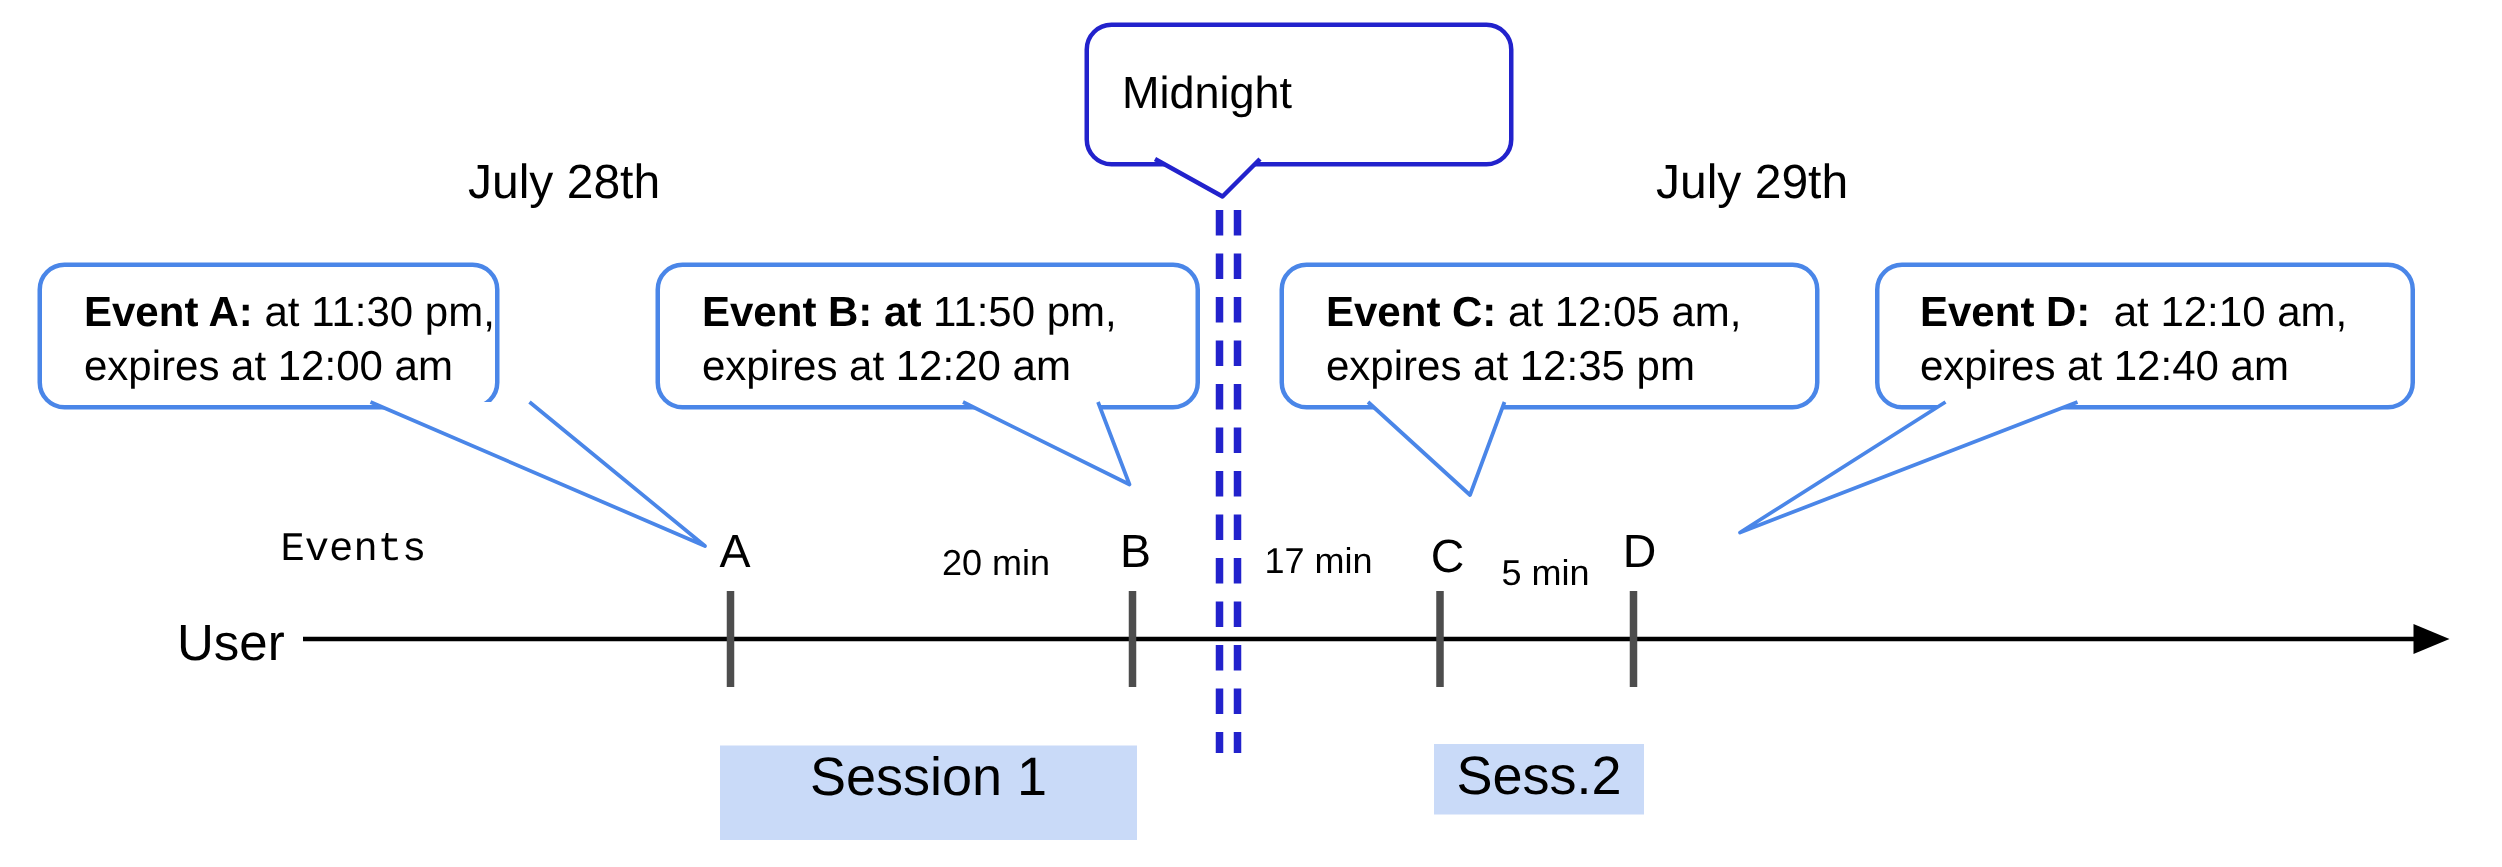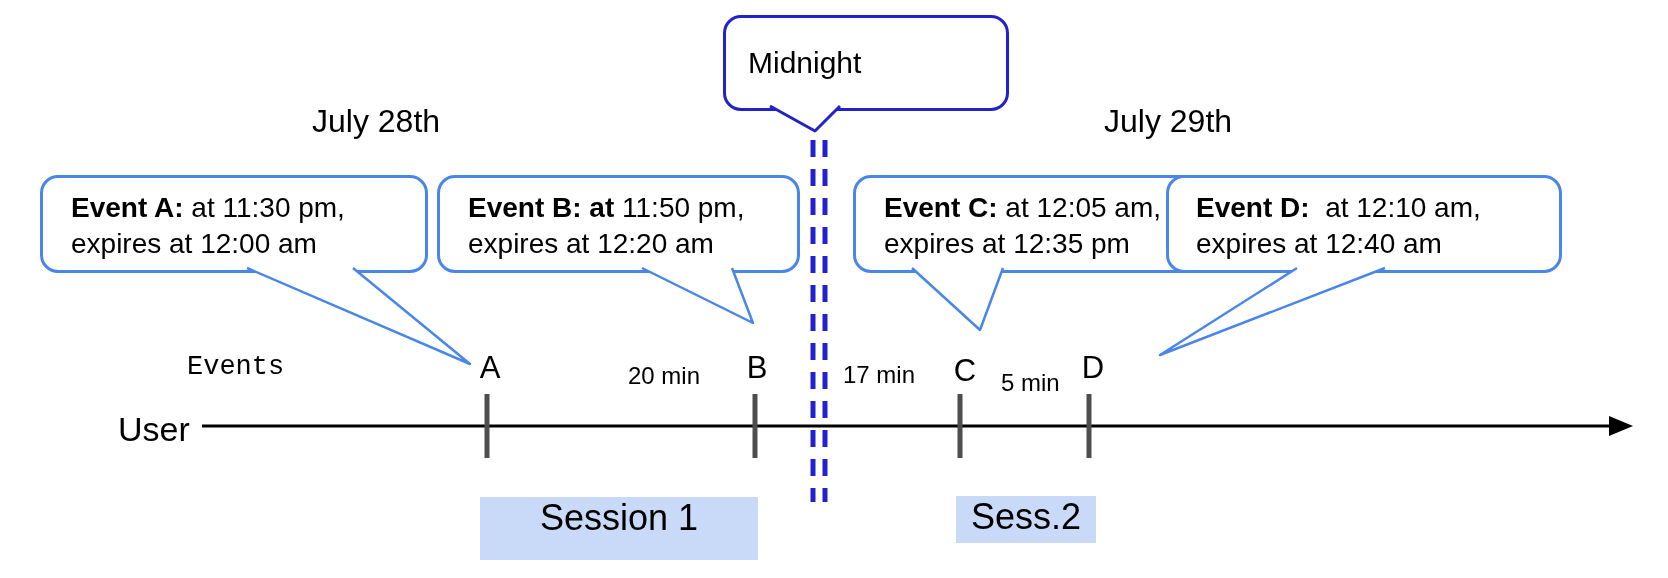--- a/index.html
+++ b/index.html
@@ -87,36 +87,36 @@
 
 <div id="canvas">
 
   <div class="date-label" style="left:312px;top:103px;">July 28th</div>
   <div class="date-label" style="left:1104px;top:103px;">July 29th</div>
 
   <div class="midnight-callout">
     <span>Midnight</span>
   </div>
 
-  <div class="callout" style="left:40px;width:388px;">
+  <div class="callout" style="left:25px;width:308px;">
     <div class="callout-line"><span class="bold">Event A:</span><span> at 11:30 pm,</span></div>
     <div class="callout-line">expires at 12:00 am</div>
   </div>
 
   <div class="callout" style="left:437px;width:363px;">
     <div class="callout-line"><span class="bold">Event B: at</span><span> 11:50 pm,</span></div>
     <div class="callout-line">expires at 12:20 am</div>
   </div>
 
   <div class="callout" style="left:853px;width:360px;">
     <div class="callout-line"><span class="bold">Event C:</span><span> at 12:05 am,</span></div>
     <div class="callout-line">expires at 12:35 pm</div>
   </div>
 
-  <div class="callout" style="left:1166px;width:396px;padding-left:27px;">
+  <div class="callout" style="left:1250px;width:360px;padding-left:27px;">
     <div class="callout-line"><span class="bold">Event D:</span><span>  at 12:10 am,</span></div>
     <div class="callout-line">expires at 12:40 am</div>
   </div>
 
   <div class="axis-label events-label">Events</div>
   <div class="axis-label user-label">User</div>
 
   <div class="tick-label" style="left:470px;">A</div>
   <div class="tick-label" style="left:737px;">B</div>
   <div class="tick-label" style="left:945px;top:353px;">C</div>

